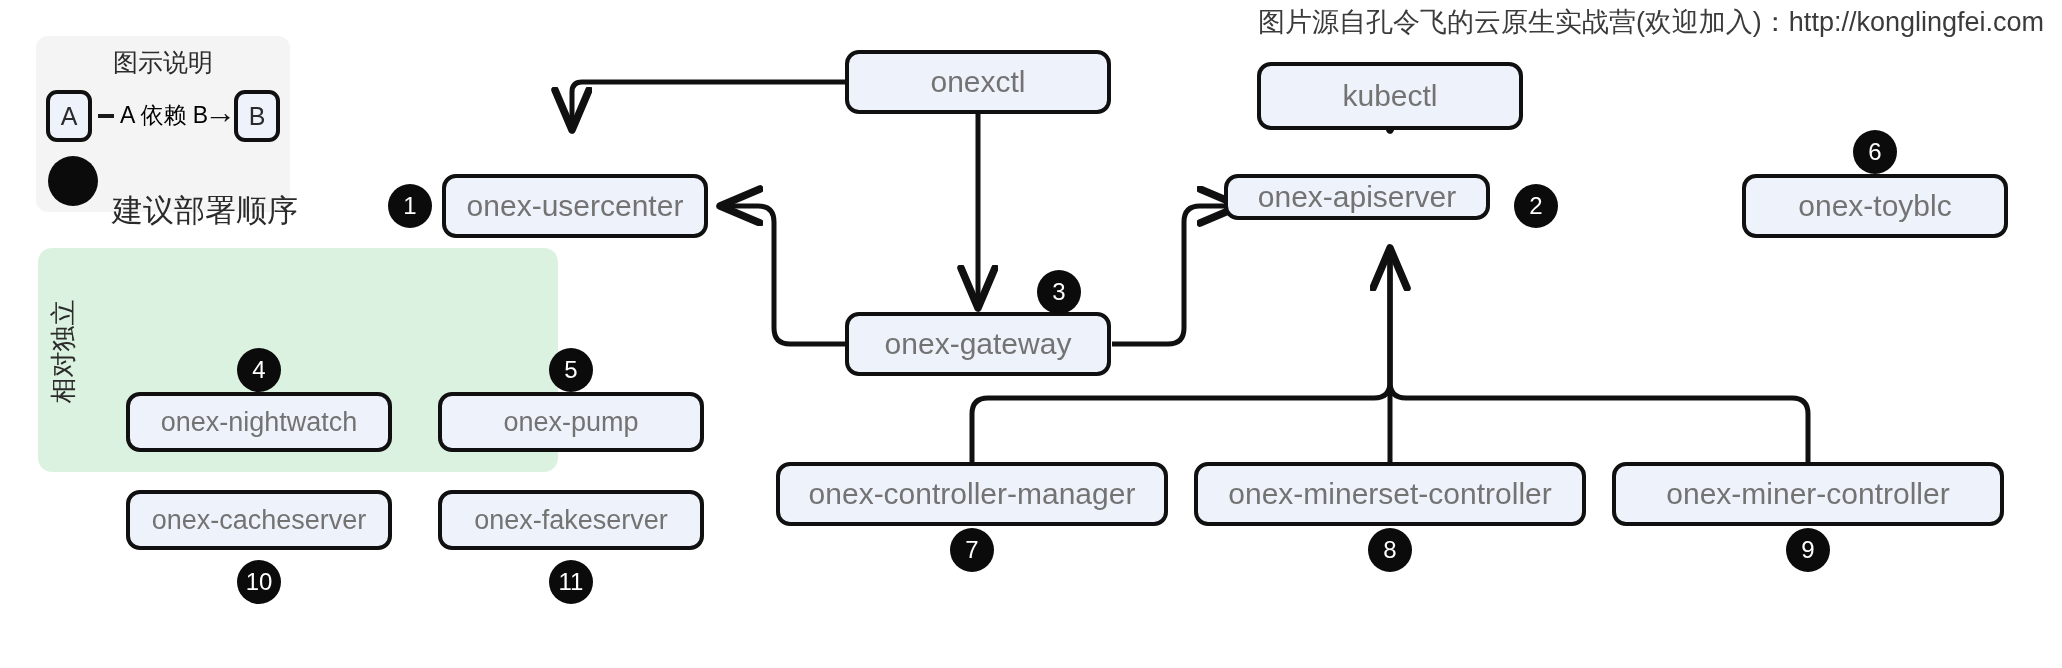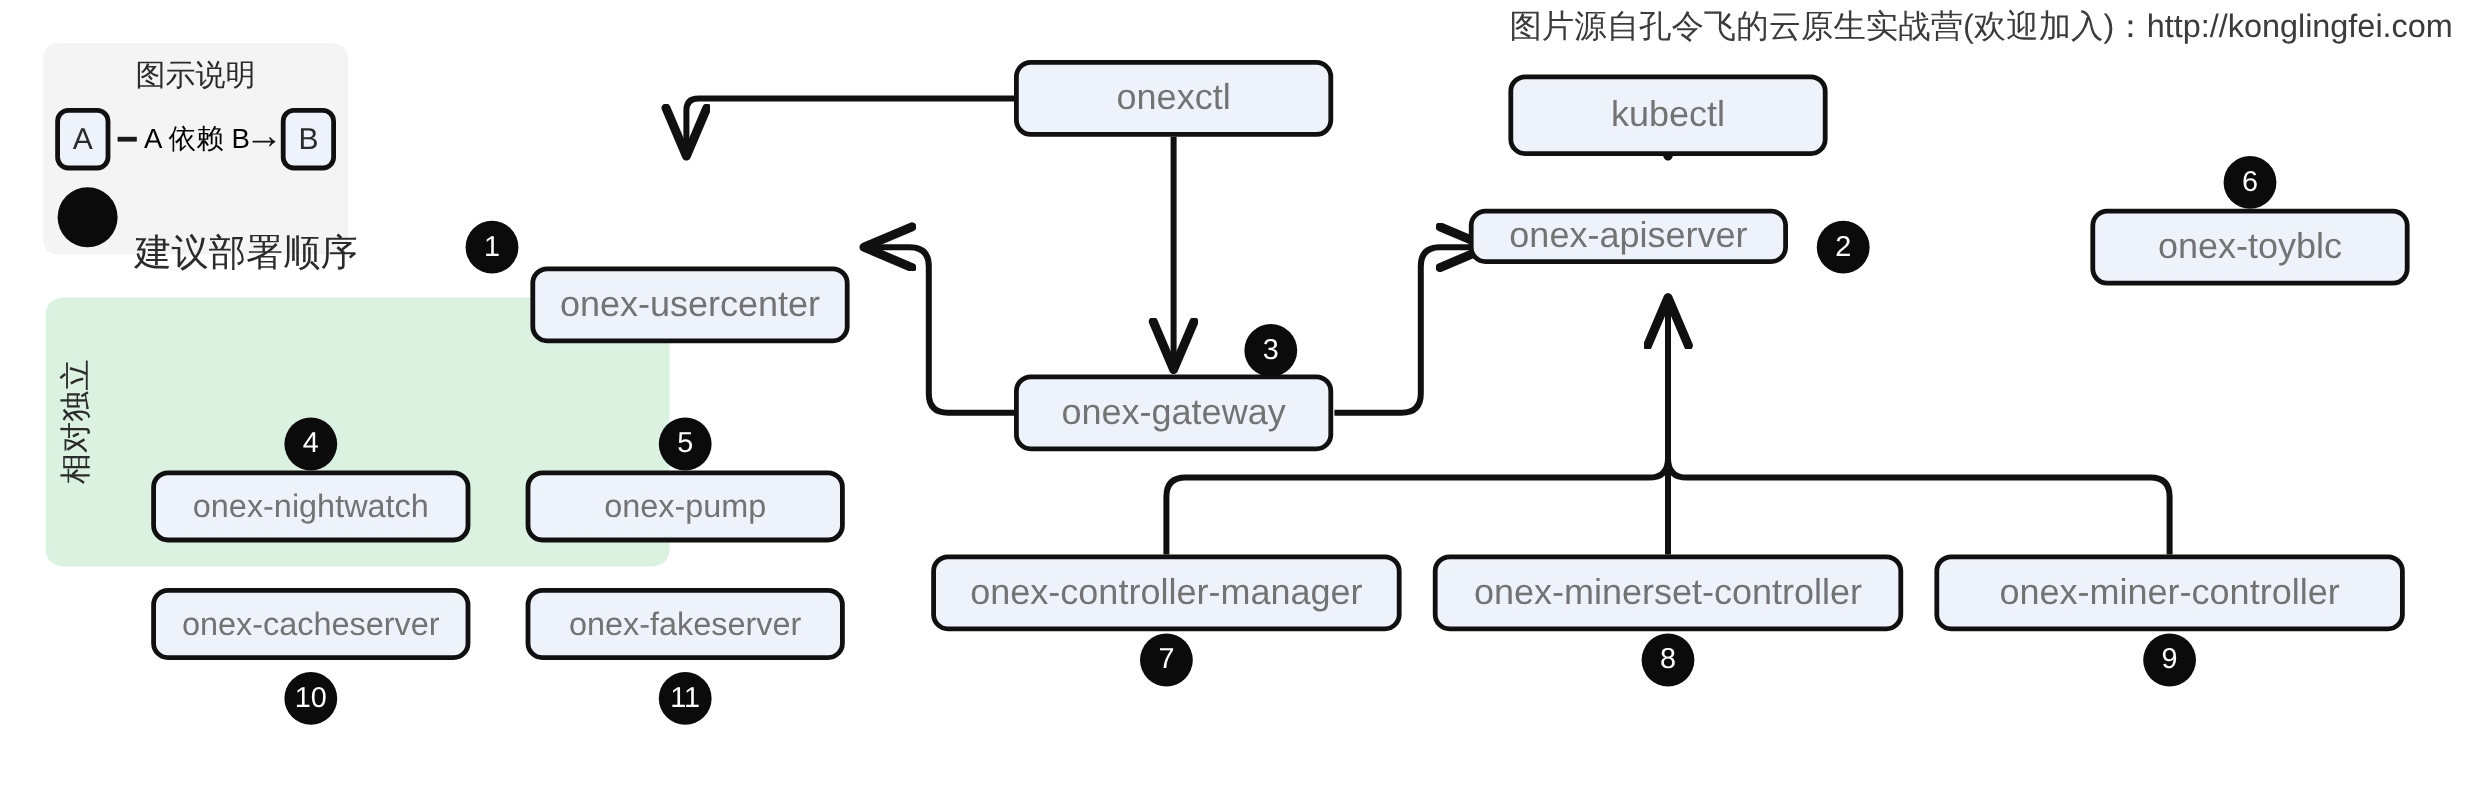--- a/index.html
+++ b/index.html
@@ -219,21 +219,21 @@
 </svg>
 
 <div class="node" style="left:845px; top:50px; width:266px; height:64px;">
   <span>onexctl</span>
 </div>
 
 <div class="node" style="left:1257px; top:62px; width:266px; height:68px;">
   <span>kubectl</span>
 </div>
 
-<div class="node" style="left:442px; top:174px; width:266px; height:64px;margin-top:48px;">
+<div class="node" style="left:442px; top:174px; width:266px; height:64px;">
   <span>onex-usercenter</span>
 </div>
 <div class="badge" style="left:388px; top:184px;">
   <span>1</span>
 </div>
 
 <div class="node" style="left:1224px; top:174px; width:266px; height:46px;">
   <span>onex-apiserver</span>
 </div>
 <div class="badge" style="left:1514px; top:184px;">

